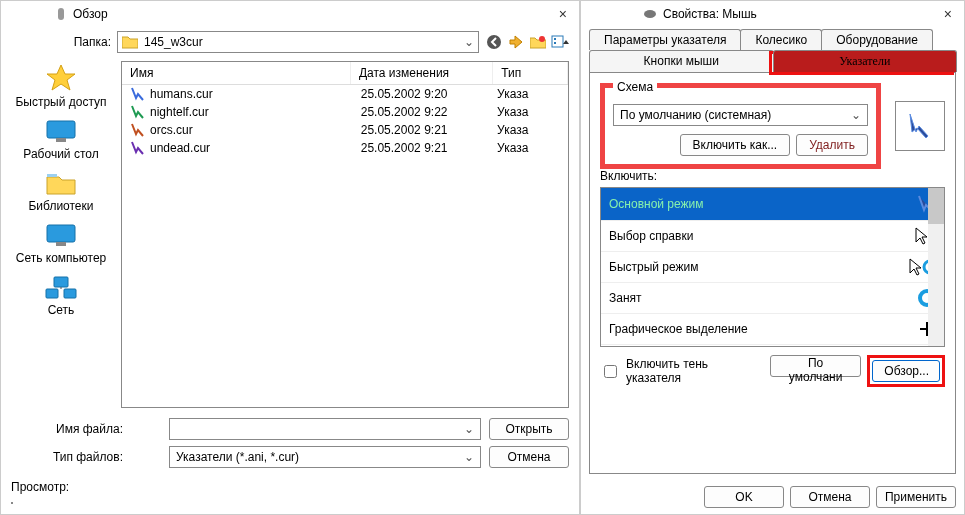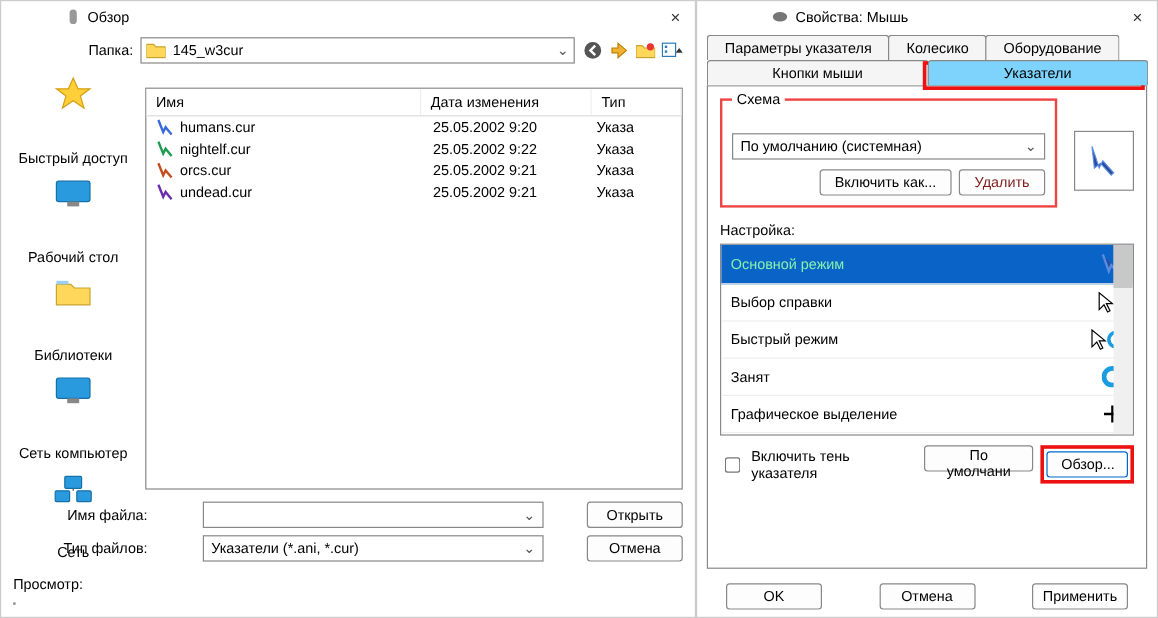--- a/index.html
+++ b/index.html
@@ -11,65 +11,65 @@
 .close-btn { font-family: Arial; font-size: 14px; color: #333; cursor: pointer; padding: 0 6px; }
 .folder-row { display: flex; align-items: center; padding: 4px 10px; gap: 6px; }
 .folder-row label { width: 100px; text-align: right; }
 .folder-combo { flex: 1; height: 22px; border: 1px solid #888; display: flex; align-items: center; padding: 0 4px; gap: 6px; background: #fff; }
 .folder-combo .chevron { margin-left: auto; color: #555; }
 .toolbar-icons { display: flex; gap: 4px; align-items: center; }
 .toolbar-icons span { width: 18px; height: 18px; display: inline-flex; align-items: center; justify-content: center; }
 .body-row { display: flex; flex: 1; min-height: 0; }
 .places { width: 120px; padding: 6px 0; display: flex; flex-direction: column; align-items: center; gap: 10px; }
 .place-item { display: flex; flex-direction: column; align-items: center; gap: 2px; cursor: pointer; }
-.place-item .label { text-align: right; margin-top: 30px; }
-.file-area { flex: 1; border: 1px solid #888; margin: 16px 10px 4px 0; display: flex; flex-direction: column; overflow: hidden; }
+.place-item .label { text-align: right; }
+.file-area { flex: 1; border: 1px solid #888; margin: 4px 10px 4px 0; display: flex; flex-direction: column; overflow: hidden; }
 .file-header { display: flex; border-bottom: 1px solid #ddd; background: #fff; }
 .file-header .col { padding: 4px 8px; border-right: 1px solid #eee; }
 .col-name { flex: 2.2; }
 .col-date { flex: 1.3; }
 .col-type { flex: 0.6; text-align: left; }
 .file-list { flex: 1; overflow-y: auto; }
 .file-row { display: flex; padding: 2px 8px; align-items: center; }
 .file-row .col-name { display: flex; align-items: center; gap: 6px; }
 .bottom-controls { padding: 6px 10px; }
 .control-row { display: flex; align-items: center; gap: 8px; margin-bottom: 6px; }
 .control-row label { width: 120px; text-align: right; padding-right: 8px; }
 .control-row .combo { flex: 1; height: 22px; border: 1px solid #888; display: flex; align-items: center; padding: 0 6px; background: #fff; margin-left: 30px; }
 .control-row .chevron { margin-left: auto; color: #555; }
-.control-row button { width: 80px; height: 22px; border: 1px solid #888; background: #fdfdfd; cursor: pointer; border-radius: 3px; margin-left: 28px; }
+.control-row button { width: 80px; height: 22px; border: 1px solid #888; background: #fdfdfd; cursor: pointer; border-radius: 3px; }
 .preview-row { display: flex; padding: 0 10px 10px; align-items: flex-start; gap: 8px; flex-direction: column; }
 .preview-row .box { flex: 1; height: 60px; border: 1px solid #888; background: #fff; }
 
 .right-title { display: flex; align-items: center; gap: 6px; padding: 4px 8px; }
 .tabs { position: relative; margin: 2px 8px 0; }
 .tab-row { display: flex; }
 .tab { border: 1px solid #888; border-bottom: none; padding: 3px 14px; background: #f5f5f5; font-size: 12px; cursor: pointer; margin-right: -1px; border-radius: 3px 3px 0 0; }
-.tab.active { background: #7dd3fc; position: relative; z-index: 2; }
+.tab.active { background: #b91c1c; position: relative; z-index: 2; font-family: Liberation Serif, serif; }
 .tab-highlight { position: absolute; border: 3px solid #e11; }
 .tab-content { border: 1px solid #888; margin: 0 8px 6px; padding: 10px; flex: 1; display: flex; flex-direction: column; }
-.groupbox { border: 2px solid #ef4444; padding: 27px 8px 8px; position: relative; margin-bottom: 12px; }
+.groupbox { border: 5px solid #ef4444; padding: 16px 8px 8px; position: relative; }
 .groupbox .legend { position: absolute; top: -8px; left: 8px; background: #fff; padding: 0 4px; }
 .scheme-row { display: flex; align-items: center; gap: 6px; }
 .scheme-combo { flex: 1; height: 22px; border: 1px solid #888; display: flex; align-items: center; padding: 0 6px; background: #fff; }
 .scheme-combo .chevron { margin-left: auto; color: #555; }
 .scheme-preview { width: 50px; height: 50px; border: 1px solid #888; margin-left: 8px; display: flex; align-items: center; justify-content: center; font-size: 20px; }
 .scheme-buttons { display: flex; justify-content: flex-end; gap: 6px; margin-top: 8px; }
 .scheme-buttons button { height: 22px; padding: 0 12px; border: 1px solid #888; background: #fdfdfd; border-radius: 3px; cursor: pointer; }
 .scheme-buttons button:disabled { color: #7f1d1d; }
 .settings-label { margin-bottom: 4px; }
 .pointer-list { border: 1px solid #888; height: 160px; overflow-y: auto; position: relative; }
 .pointer-row { display: flex; align-items: center; justify-content: space-between; padding: 6px 8px; border-bottom: 1px solid #eee; }
 .pointer-row.selected { background: #0a64c8; color: #86efac; }
 .shadow-row { display: flex; align-items: center; gap: 6px; margin-top: 8px; justify-content: space-between; }
 .shadow-row .buttons { display: flex; gap: 6px; }
 .shadow-row button { height: 22px; padding: 0 10px; border: 1px solid #888; background: #fdfdfd; border-radius: 3px; cursor: pointer; }
 .highlight-browse { border: 3px solid #e11; padding: 2px; }
 .highlight-browse button { border: 1px solid #06c; padding-left: 11px; }
-.dialog-buttons-right { display: flex; justify-content: space-between; gap: 6px; padding: 6px 24px; }
+.dialog-buttons-right { display: flex; justify-content: flex-end; gap: 6px; padding: 6px 8px; }
 .dialog-buttons-right button { width: 80px; height: 22px; border: 1px solid #888; background: #fdfdfd; border-radius: 3px; cursor: pointer; }
 svg { display: block; }
 .scrollbar-track { position: absolute; right: 0; top: 0; bottom: 0; width: 16px; background: #f0f0f0; }
 .scrollbar-thumb { position: absolute; right: 0; top: 0; width: 16px; height: 36px; background: #c8c8c8; }
 </style>
 </head>
 <body>
 
 <div class="dialog-left">
   <div class="titlebar">
@@ -281,21 +281,21 @@
           </div>
         </div>
       </div>
       <div class="scheme-preview">
         <svg width="28" height="28" viewBox="0 0 28 28">
             <path d="M4 2l6 18 3-6 9 10-2 2-9-10-5 4z" fill="#2a4b9b" stroke="#5a8be0"></path>
           </svg>
       </div>
     </div>
 
-    <div class="settings-label">Настройка:</div>
+    <div class="settings-label">Включить:</div>
     <div class="pointer-list">
       <div id="pointer-rows">
           <div class="pointer-row selected">
             <span>Основной режим</span>
             <span>
               <svg width="20" height="20">
                 <path d="M3 2l5 14 2-5 8 8" stroke="#5a8be0" stroke-width="2" fill="#2a4b9b"></path>
               </svg>
             </span>
           </div>

